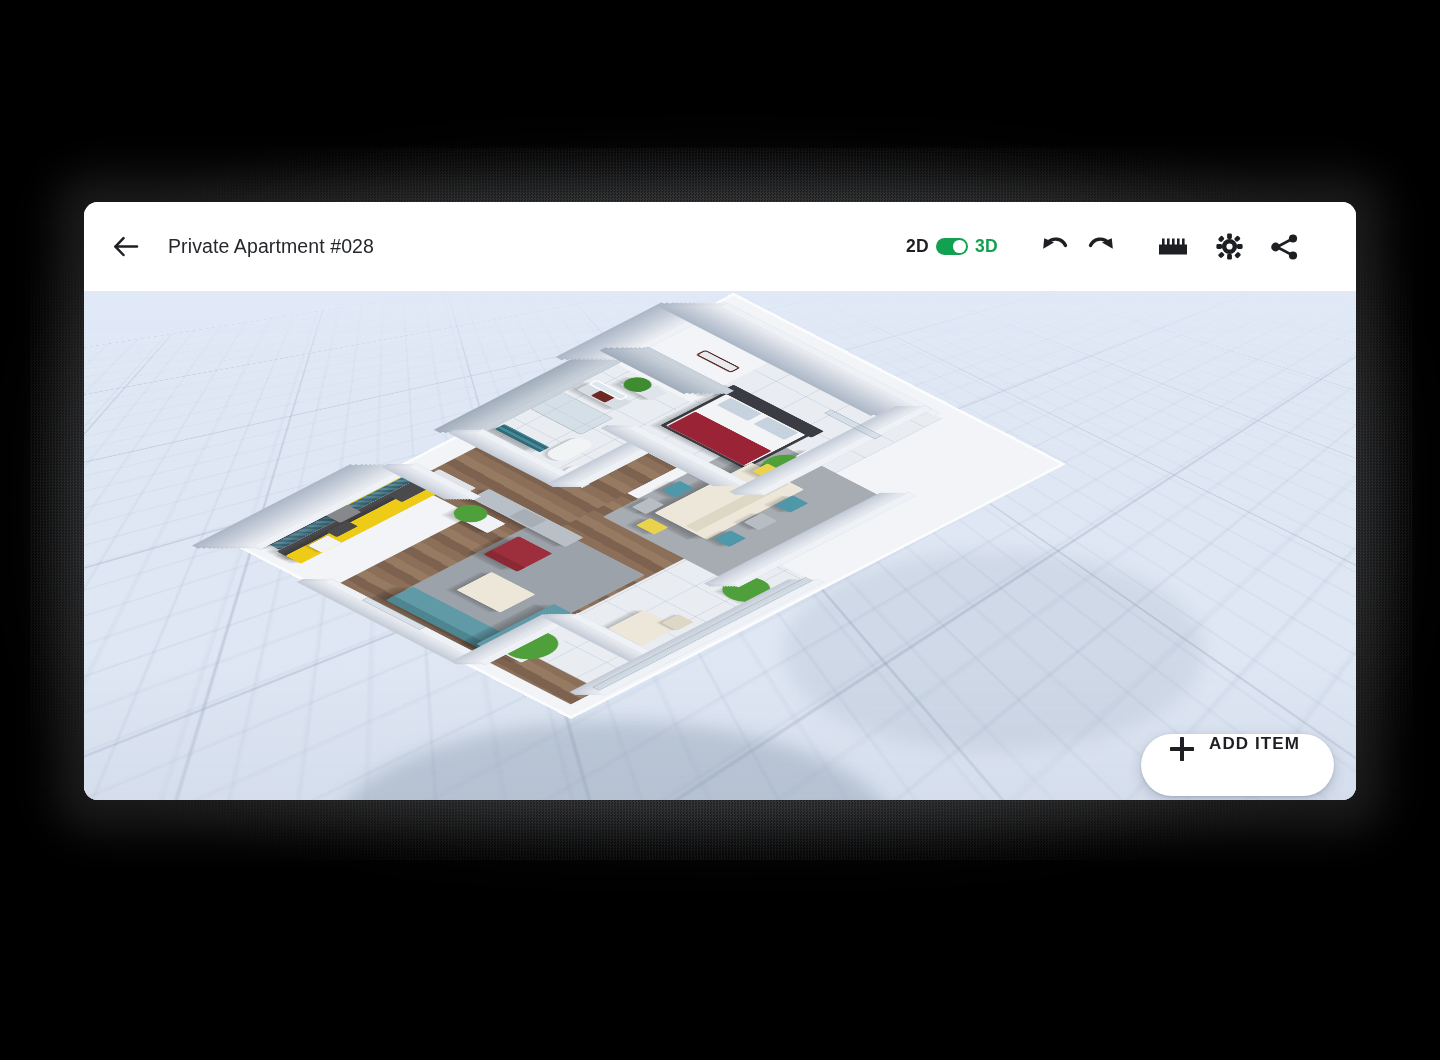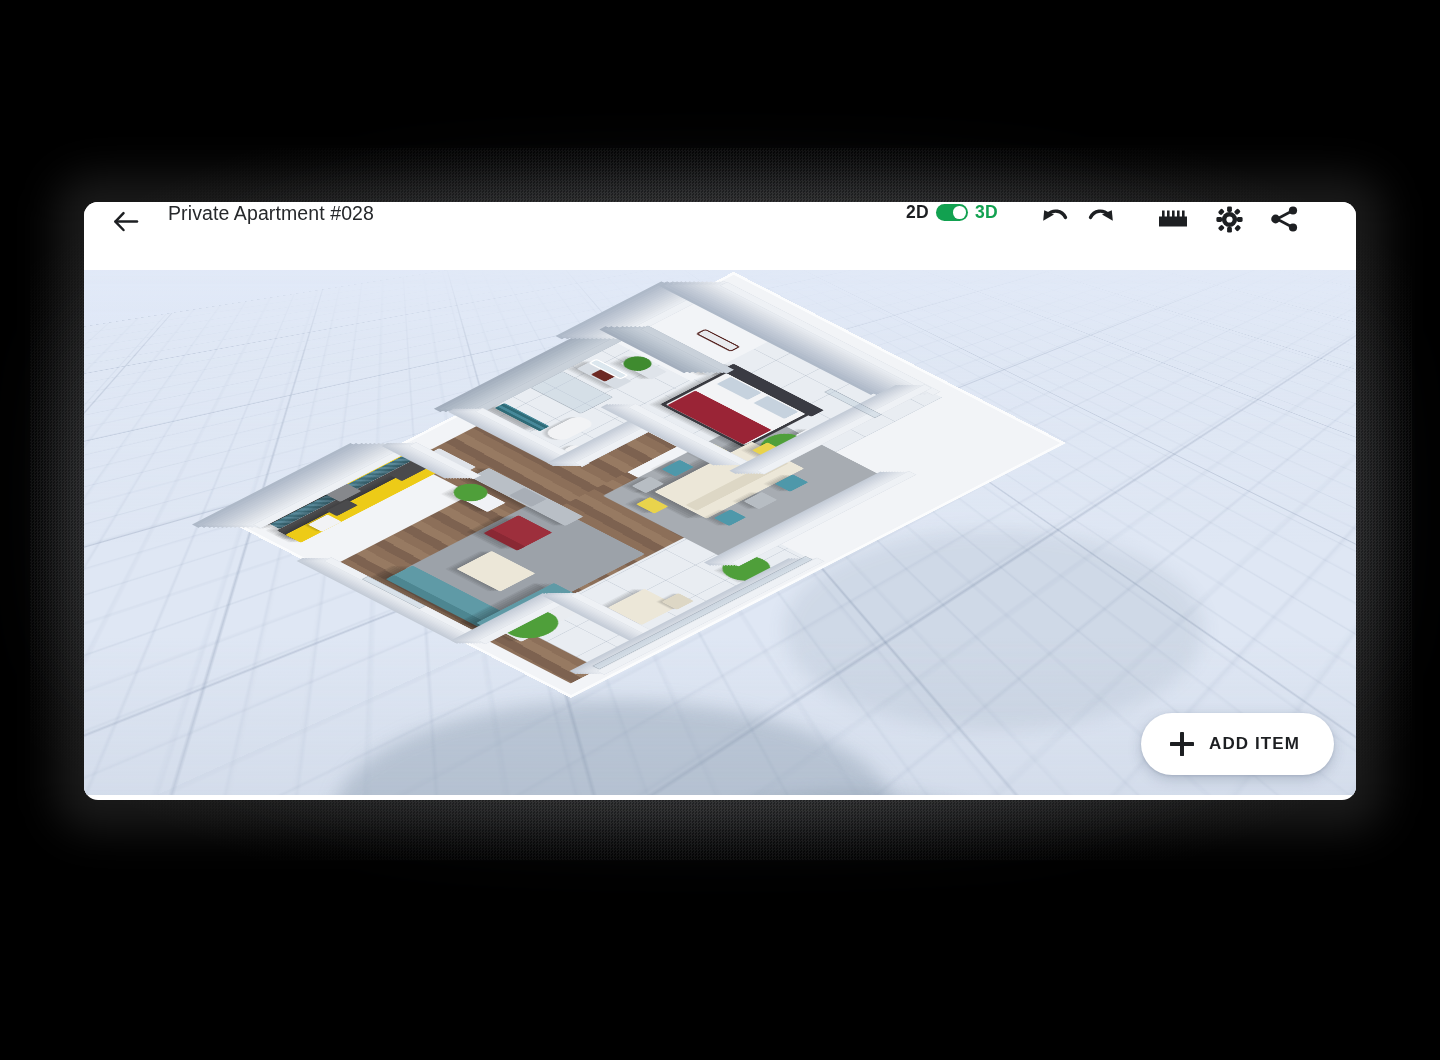--- a/index.html
+++ b/index.html
@@ -60,24 +60,24 @@
     left: 84px; top: 202px;
     width: 1272px; height: 598px;
     background: #ffffff;
     border-radius: 14px;
     overflow: hidden;
   }
 
   
   #toolbar {
     position: relative;
-    height: 68px;
+    height: 89px;
     background: #ffffff;
     display: flex;
-    align-items: flex-start;
+    align-items: center;
     padding: 0 20px 0 22px;
   }
   #back-btn {
     width: 40px; height: 40px;
     display: flex; align-items: center; justify-content: center;
     cursor: pointer;
     flex: 0 0 auto;
   }
   #page-title {
     margin-left: 22px;
@@ -296,21 +296,21 @@
   
   #add-item-btn {
     position: absolute;
     right: 22px; bottom: 20px;
     height: 62px;
     padding: 0 34px 0 26px;
     background: #ffffff;
     border: none;
     border-radius: 31px;
     box-shadow: 0 4px 14px rgba(40,55,80,.22), 0 1px 3px rgba(40,55,80,.16);
-    display: flex; align-items: center; gap: 12px;
+    display: flex; align-items: flex-start; gap: 12px;
     cursor: pointer;
   }
   #add-item-label {
     font-size: 17px; font-weight: bold; letter-spacing: 1.1px;
     color: #1d1f22;
   }
 </style>
 </head>
 <body>
 

